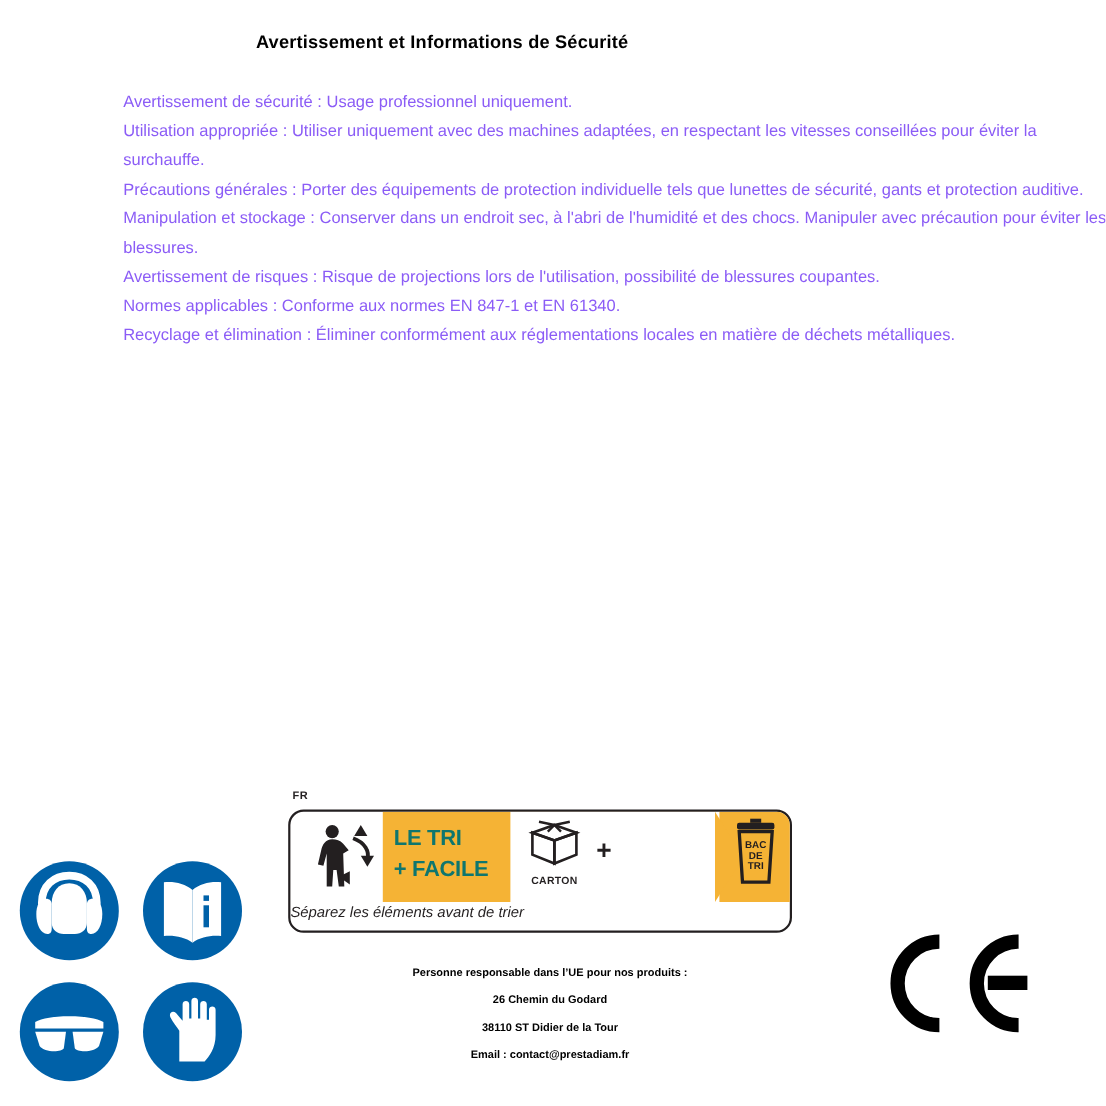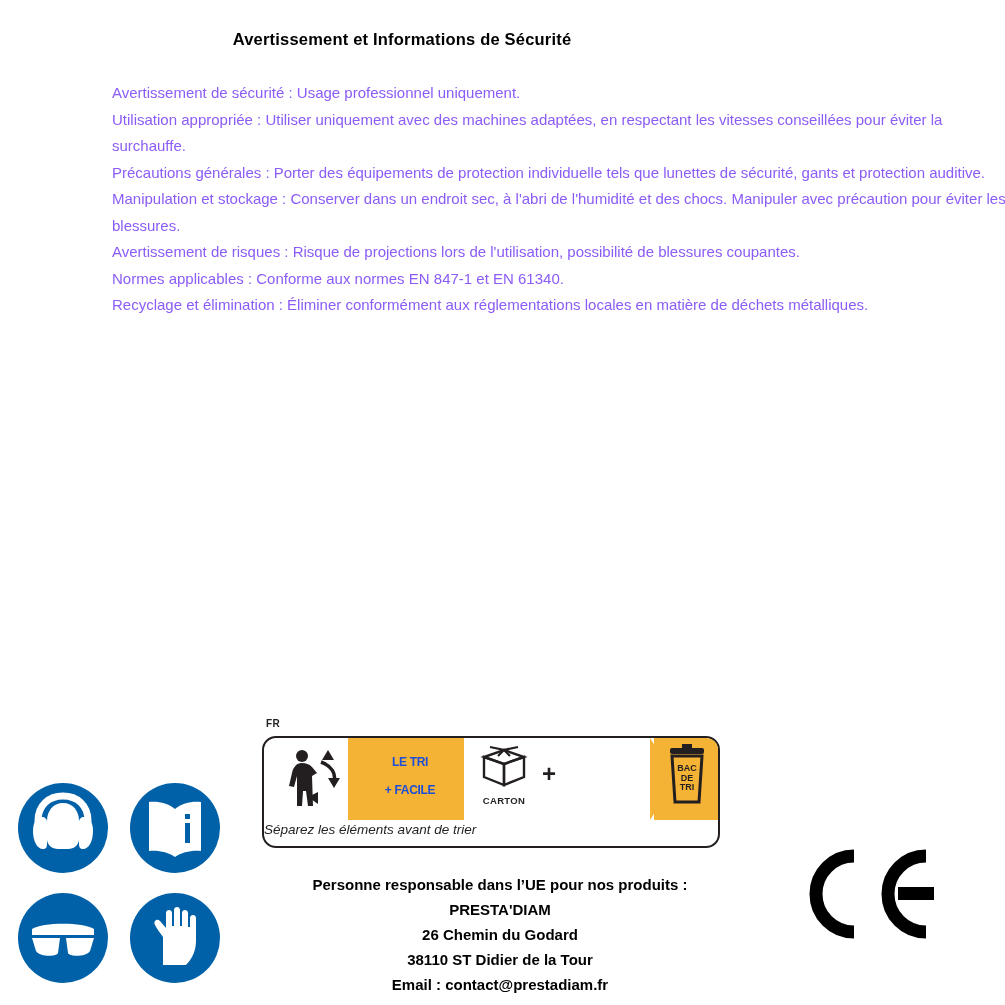--- a/index.html
+++ b/index.html
@@ -126,26 +126,25 @@
     left: 8px;
     top: 4px;
     width: 74px;
     height: 74px;
   }
   .tri-slogan {
     position: absolute;
     left: 94px;
     top: 10px;
     width: 104px;
-    font-size: 12px;
-    font-weight: bold;
-    color: #1d4ed8;
+    font-size: 20px;
+    font-weight: bold;
+    color: #0f766e;
     line-height: 28px;
     letter-spacing: -0.3px;
-    text-align: center;
   }
   .tri-carton, .tri-plastique {
     position: absolute;
     top: 6px;
     width: 72px;
     text-align: center;
   }
   .tri-carton { left: 204px; }
   .tri-plastique { left: 300px; }
   .tri-cap {
@@ -192,21 +191,21 @@
     color: #231f20;
   }
 
   
   .resp-block {
     position: absolute;
     left: 190px;
     top: 872px;
     width: 620px;
     text-align: center;
-    font-size: 15px;
+    font-size: 10px;
     font-weight: bold;
     line-height: 25px;
     color: #000;
   }
 
   
   .ce-mark {
     position: absolute;
     left: 798px;
     top: 846px;
@@ -323,21 +322,20 @@
           <div>TRI</div>
         </div>
       </div>
 
       <div class="tri-footer">Séparez les éléments avant de trier</div>
     </div>
   </div>
 
   <div class="resp-block">
     <div>Personne responsable dans l’UE pour nos produits :</div>
-    <div>PRESTA'DIAM</div>
     <div>26 Chemin du Godard</div>
     <div>38110 ST Didier de la Tour</div>
     <div>Email : contact@prestadiam.fr</div>
   </div>
 
   <div class="ce-mark">
     <svg width="140" height="96" viewBox="0 0 140 96">
       <path d="M56 10 A38 38 0 1 0 56 86" fill="none" stroke="#000000" stroke-width="13"></path>
       <path d="M128 10 A38 38 0 1 0 128 86" fill="none" stroke="#000000" stroke-width="13"></path>
       <rect x="100" y="41" width="36" height="13" fill="#000000"></rect>

